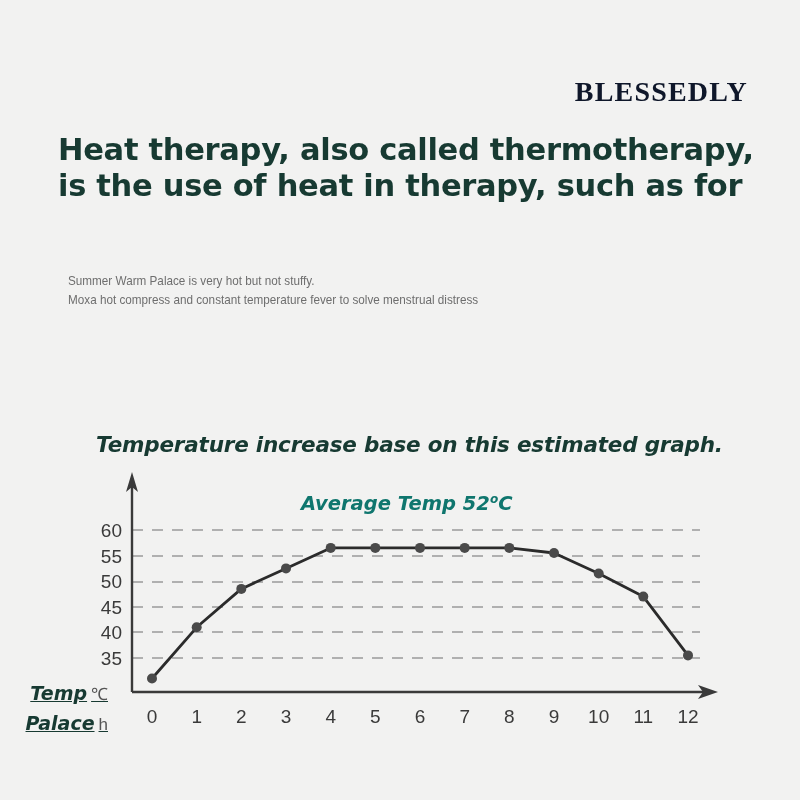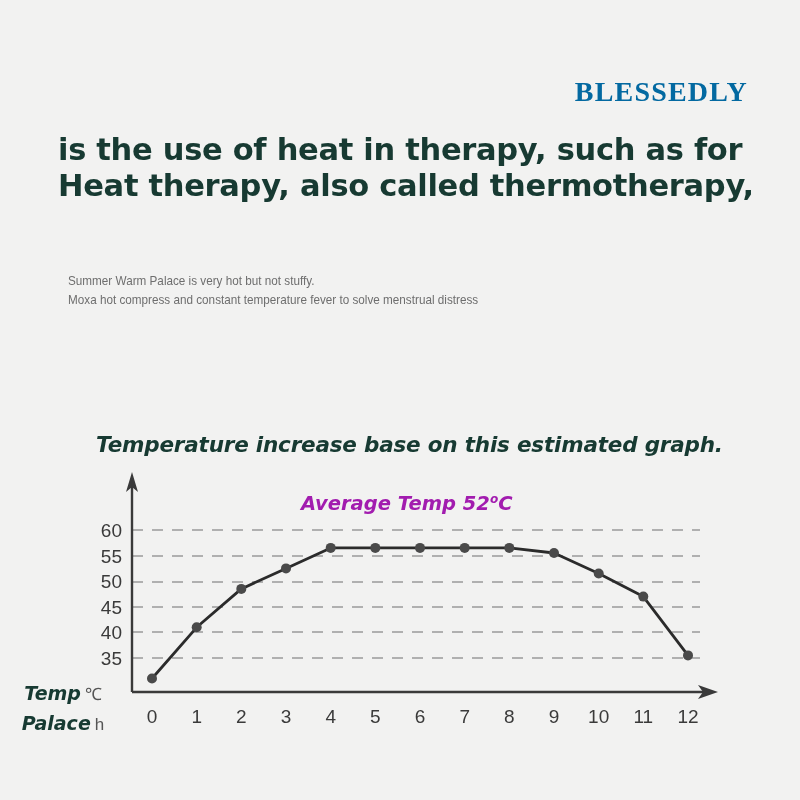--- a/index.html
+++ b/index.html
@@ -17,21 +17,21 @@
 
   
   #brand {
     position: absolute;
     top: 76px;
     right: 52px;
     font-family: "Liberation Serif", serif;
     font-weight: bold;
     font-size: 28px;
     letter-spacing: 1.2px;
-    color: #0369a1;
+    color: #0f172a;
     white-space: nowrap;
   }
 
   
   #headline {
     position: absolute;
     top: 132px;
     left: 58px;
     width: 700px;
     color: #173a32;
@@ -76,21 +76,21 @@
     font-weight: bold;
     font-style: italic;
     font-size: 21.5px;
     letter-spacing: -0.2px;
     white-space: nowrap;
   }
   #chart-annotation {
     position: absolute;
     left: 301px;
     top: 72px;
-    color: #a21caf;
+    color: #0f766e;
     font-family: "DejaVu Sans", sans-serif;
     font-weight: bold;
     font-style: italic;
     font-size: 19.5px;
     white-space: nowrap;
   }
   #chart-annotation sup {
     font-size: 0.62em;
     vertical-align: super;
     line-height: 0;
@@ -107,23 +107,24 @@
 
   
   .axis-name-row {
     position: absolute;
     white-space: nowrap;
     font-family: "DejaVu Sans", sans-serif;
     font-weight: bold;
     font-style: italic;
     font-size: 19px;
     color: #173a32;
-    text-align: center;
+    text-align: right;
     width: 90px;
     left: 18px;
+    text-decoration: underline;
   }
   #axis-temp-row { top: 262px; }
   #axis-hours-row { top: 292px; }
   .axis-unit {
     font-family: "Liberation Sans", sans-serif;
     font-style: normal;
     font-weight: normal;
     font-size: 17px;
     color: #555555;
     margin-left: 4px;
@@ -135,22 +136,22 @@
     font-size: 19px;
     fill: #3a3a3a;
   }
 </style>
 </head>
 <body>
 
 <div id="brand">BLESSEDLY</div>
 
 <div id="headline">
+  <span class="hl-line">Heat therapy, also called thermotherapy,</span>
   <span class="hl-line">is the use of heat in therapy, such as for</span>
-  <span class="hl-line">Heat therapy, also called thermotherapy,</span>
 </div>
 
 <div id="subtitle">
   <span class="sub-line">Summer Warm Palace is very hot but not stuffy.</span>
   <span class="sub-line">Moxa hot compress and constant temperature fever to solve menstrual distress</span>
 </div>
 
 <div id="chart-block">
 
   <div id="chart-title">Temperature increase base on this estimated graph.</div>

